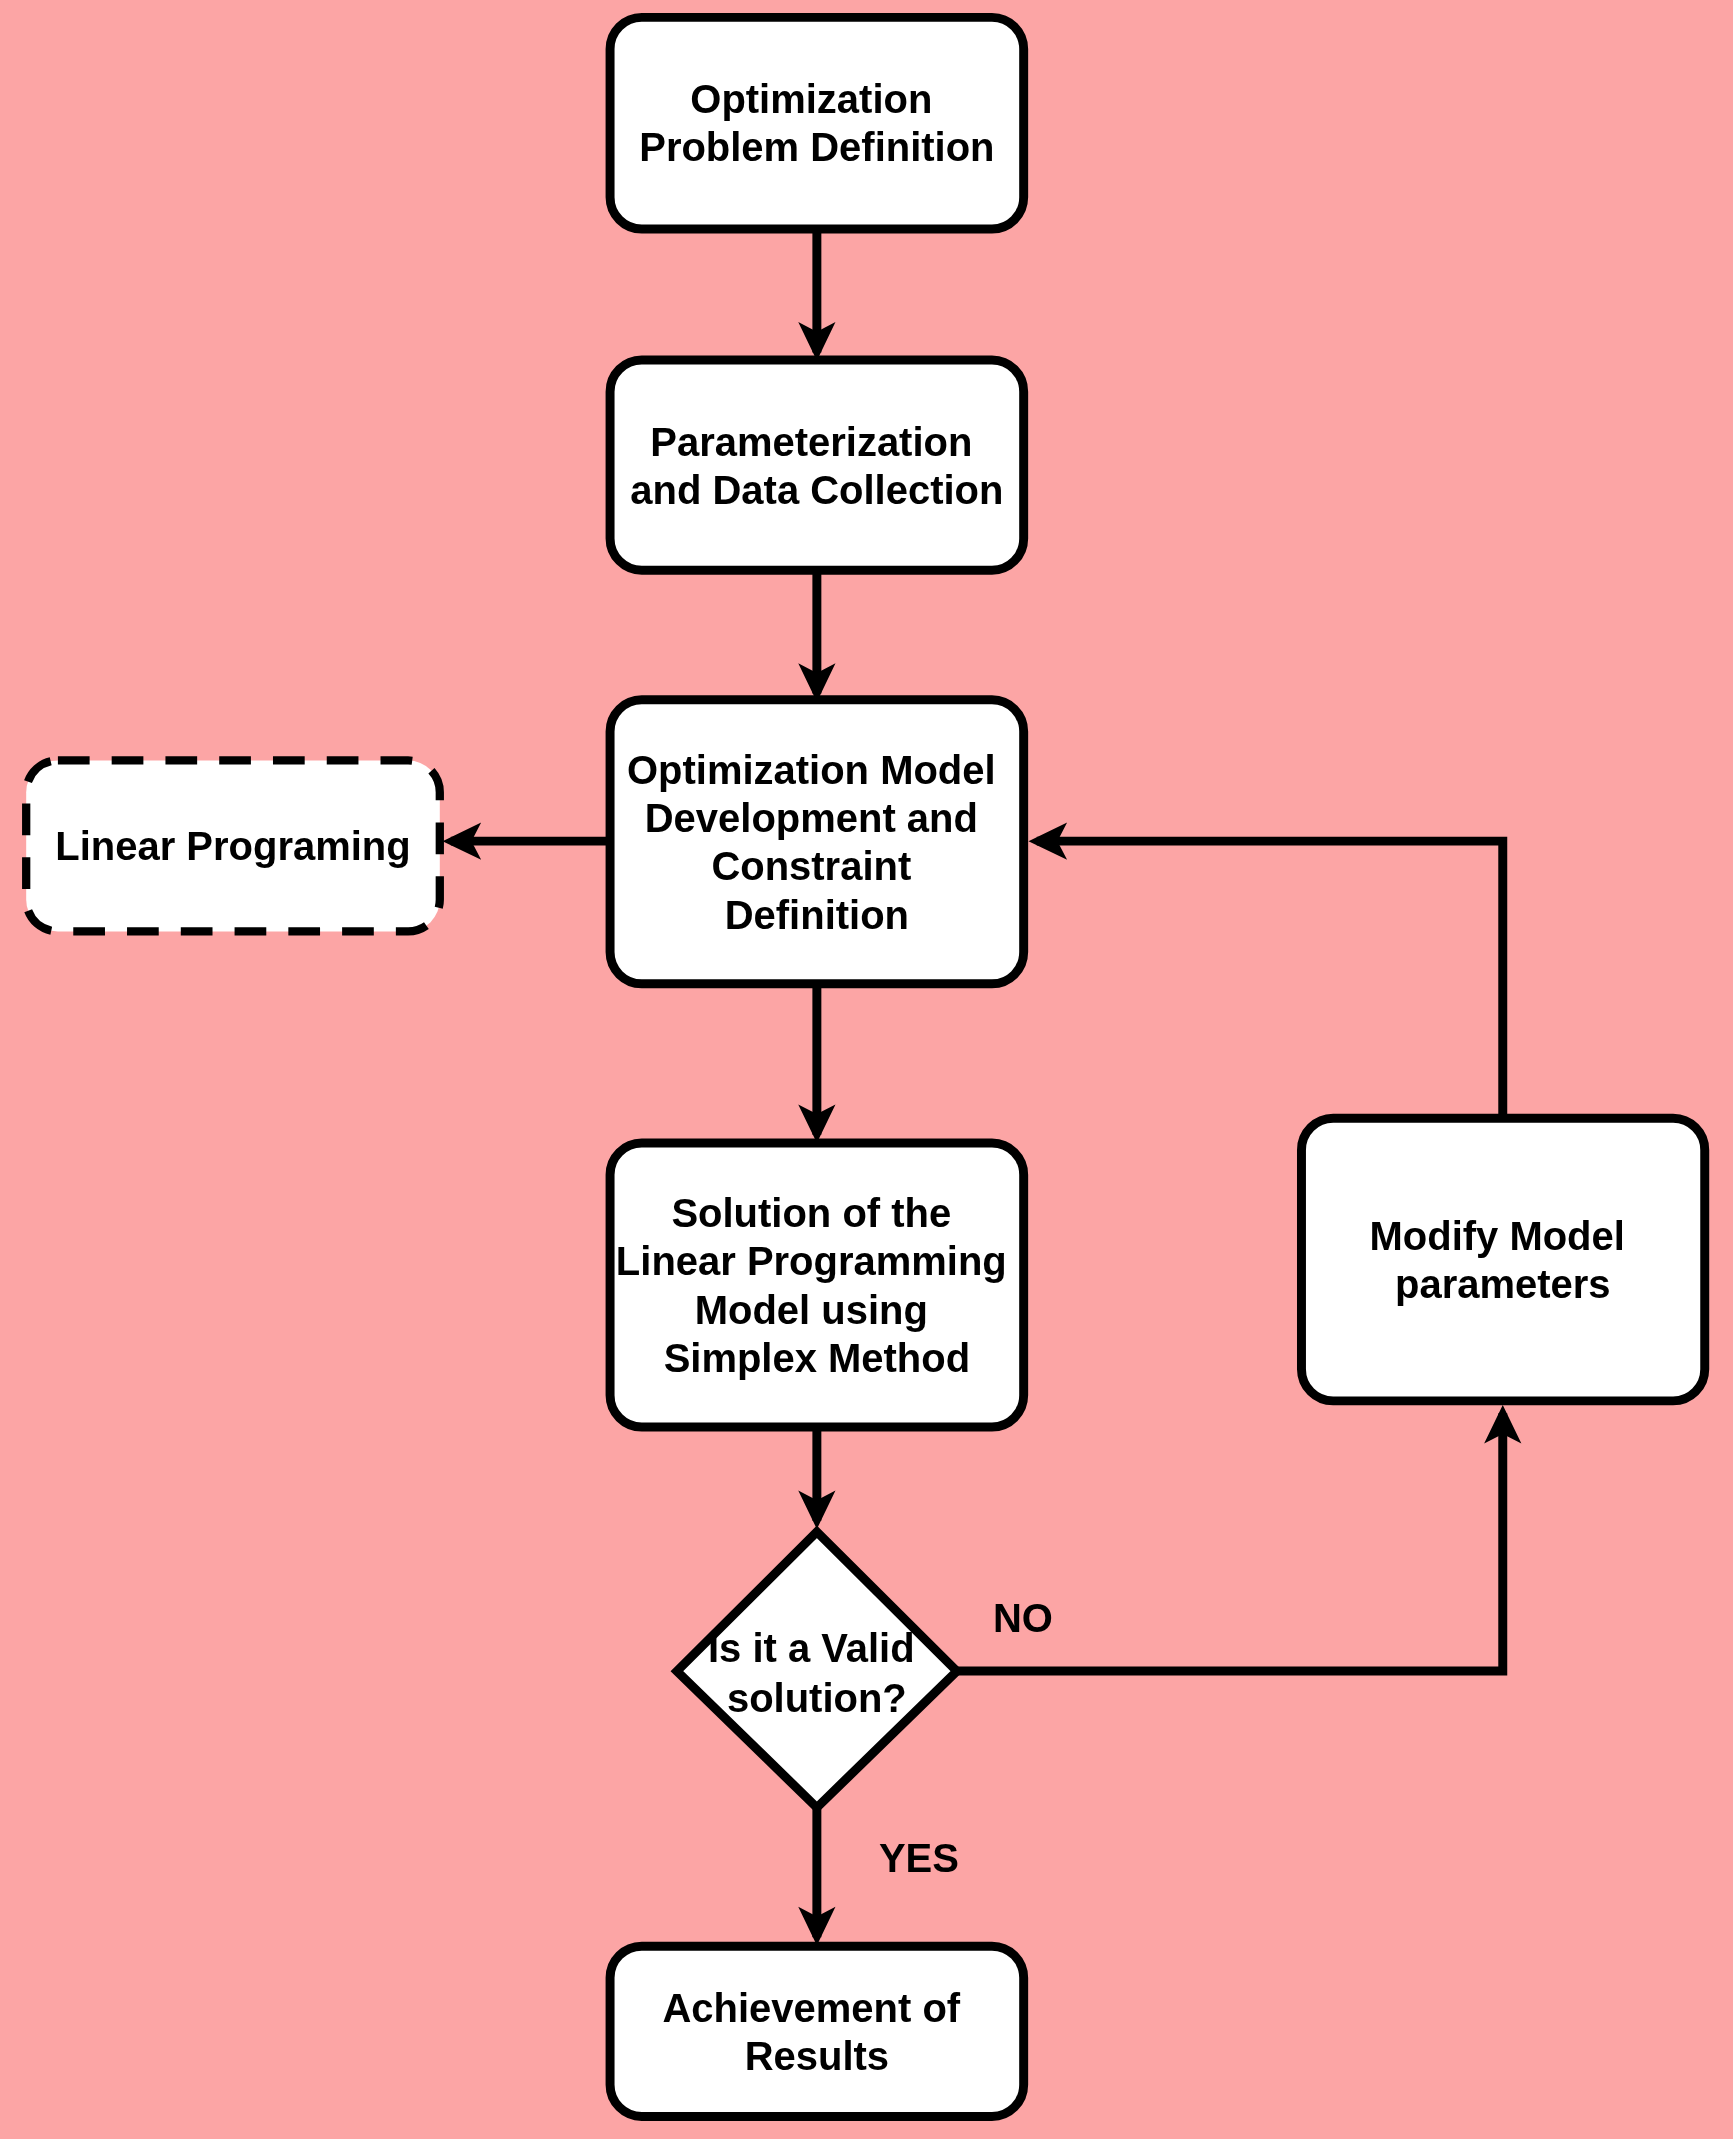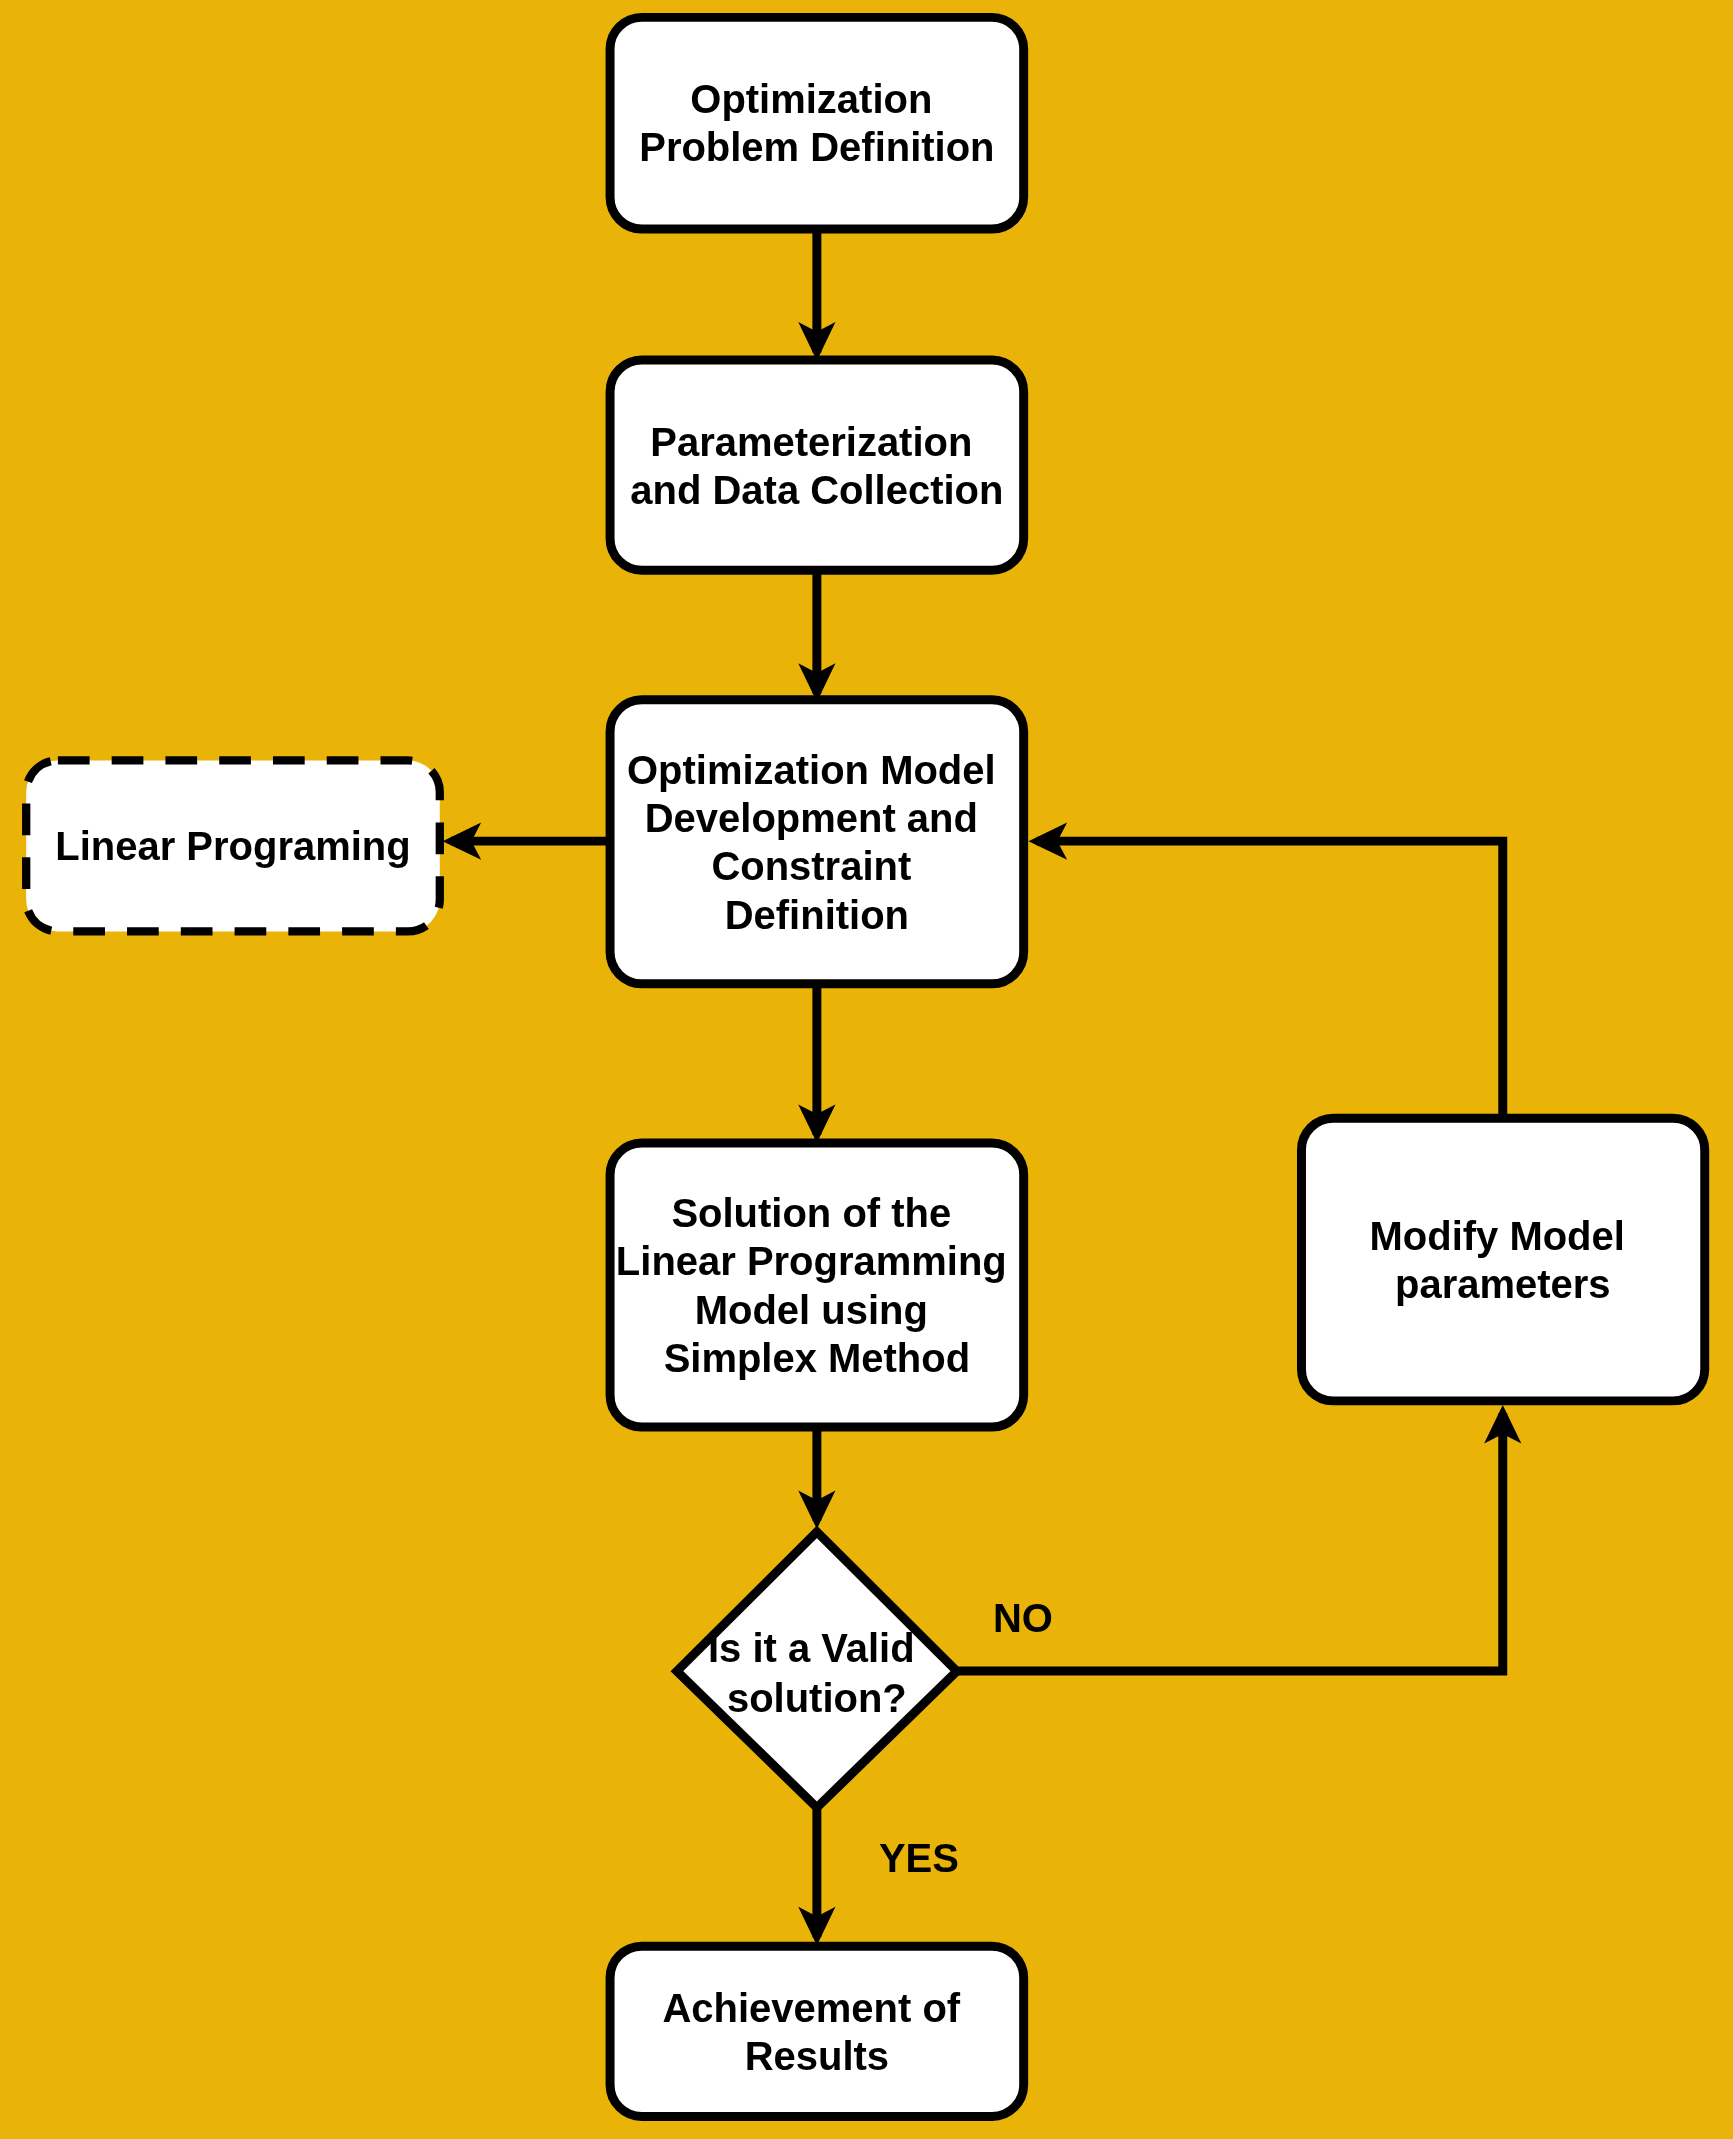--- a/index.html
+++ b/index.html
@@ -1,16 +1,16 @@
 <!DOCTYPE html>
 <html style="font-size:11px"><head>
 <meta charset="utf-8">
 <style>
   html, body { margin: 0; padding: 0; background: #ffffff; }
-  .canvas-wrap { width: 1733px; height: 2140px; background: #eab308; }
+  .canvas-wrap { width: 1733px; height: 2140px; background: #fca5a5; }
   svg { display: block; }
   .shape  { fill: #ffffff; stroke: #000000; stroke-width: 13; }
   .dashed { stroke-dasharray: 46 32; stroke-width: 12; }
   .edge   { fill: none; stroke: #000000; stroke-width: 13; stroke-linejoin: miter; }
   text {
     font-family: "Liberation Sans", sans-serif;
     font-weight: 700;
     font-size: 58px;
     text-anchor: middle;
     fill: #000000;

